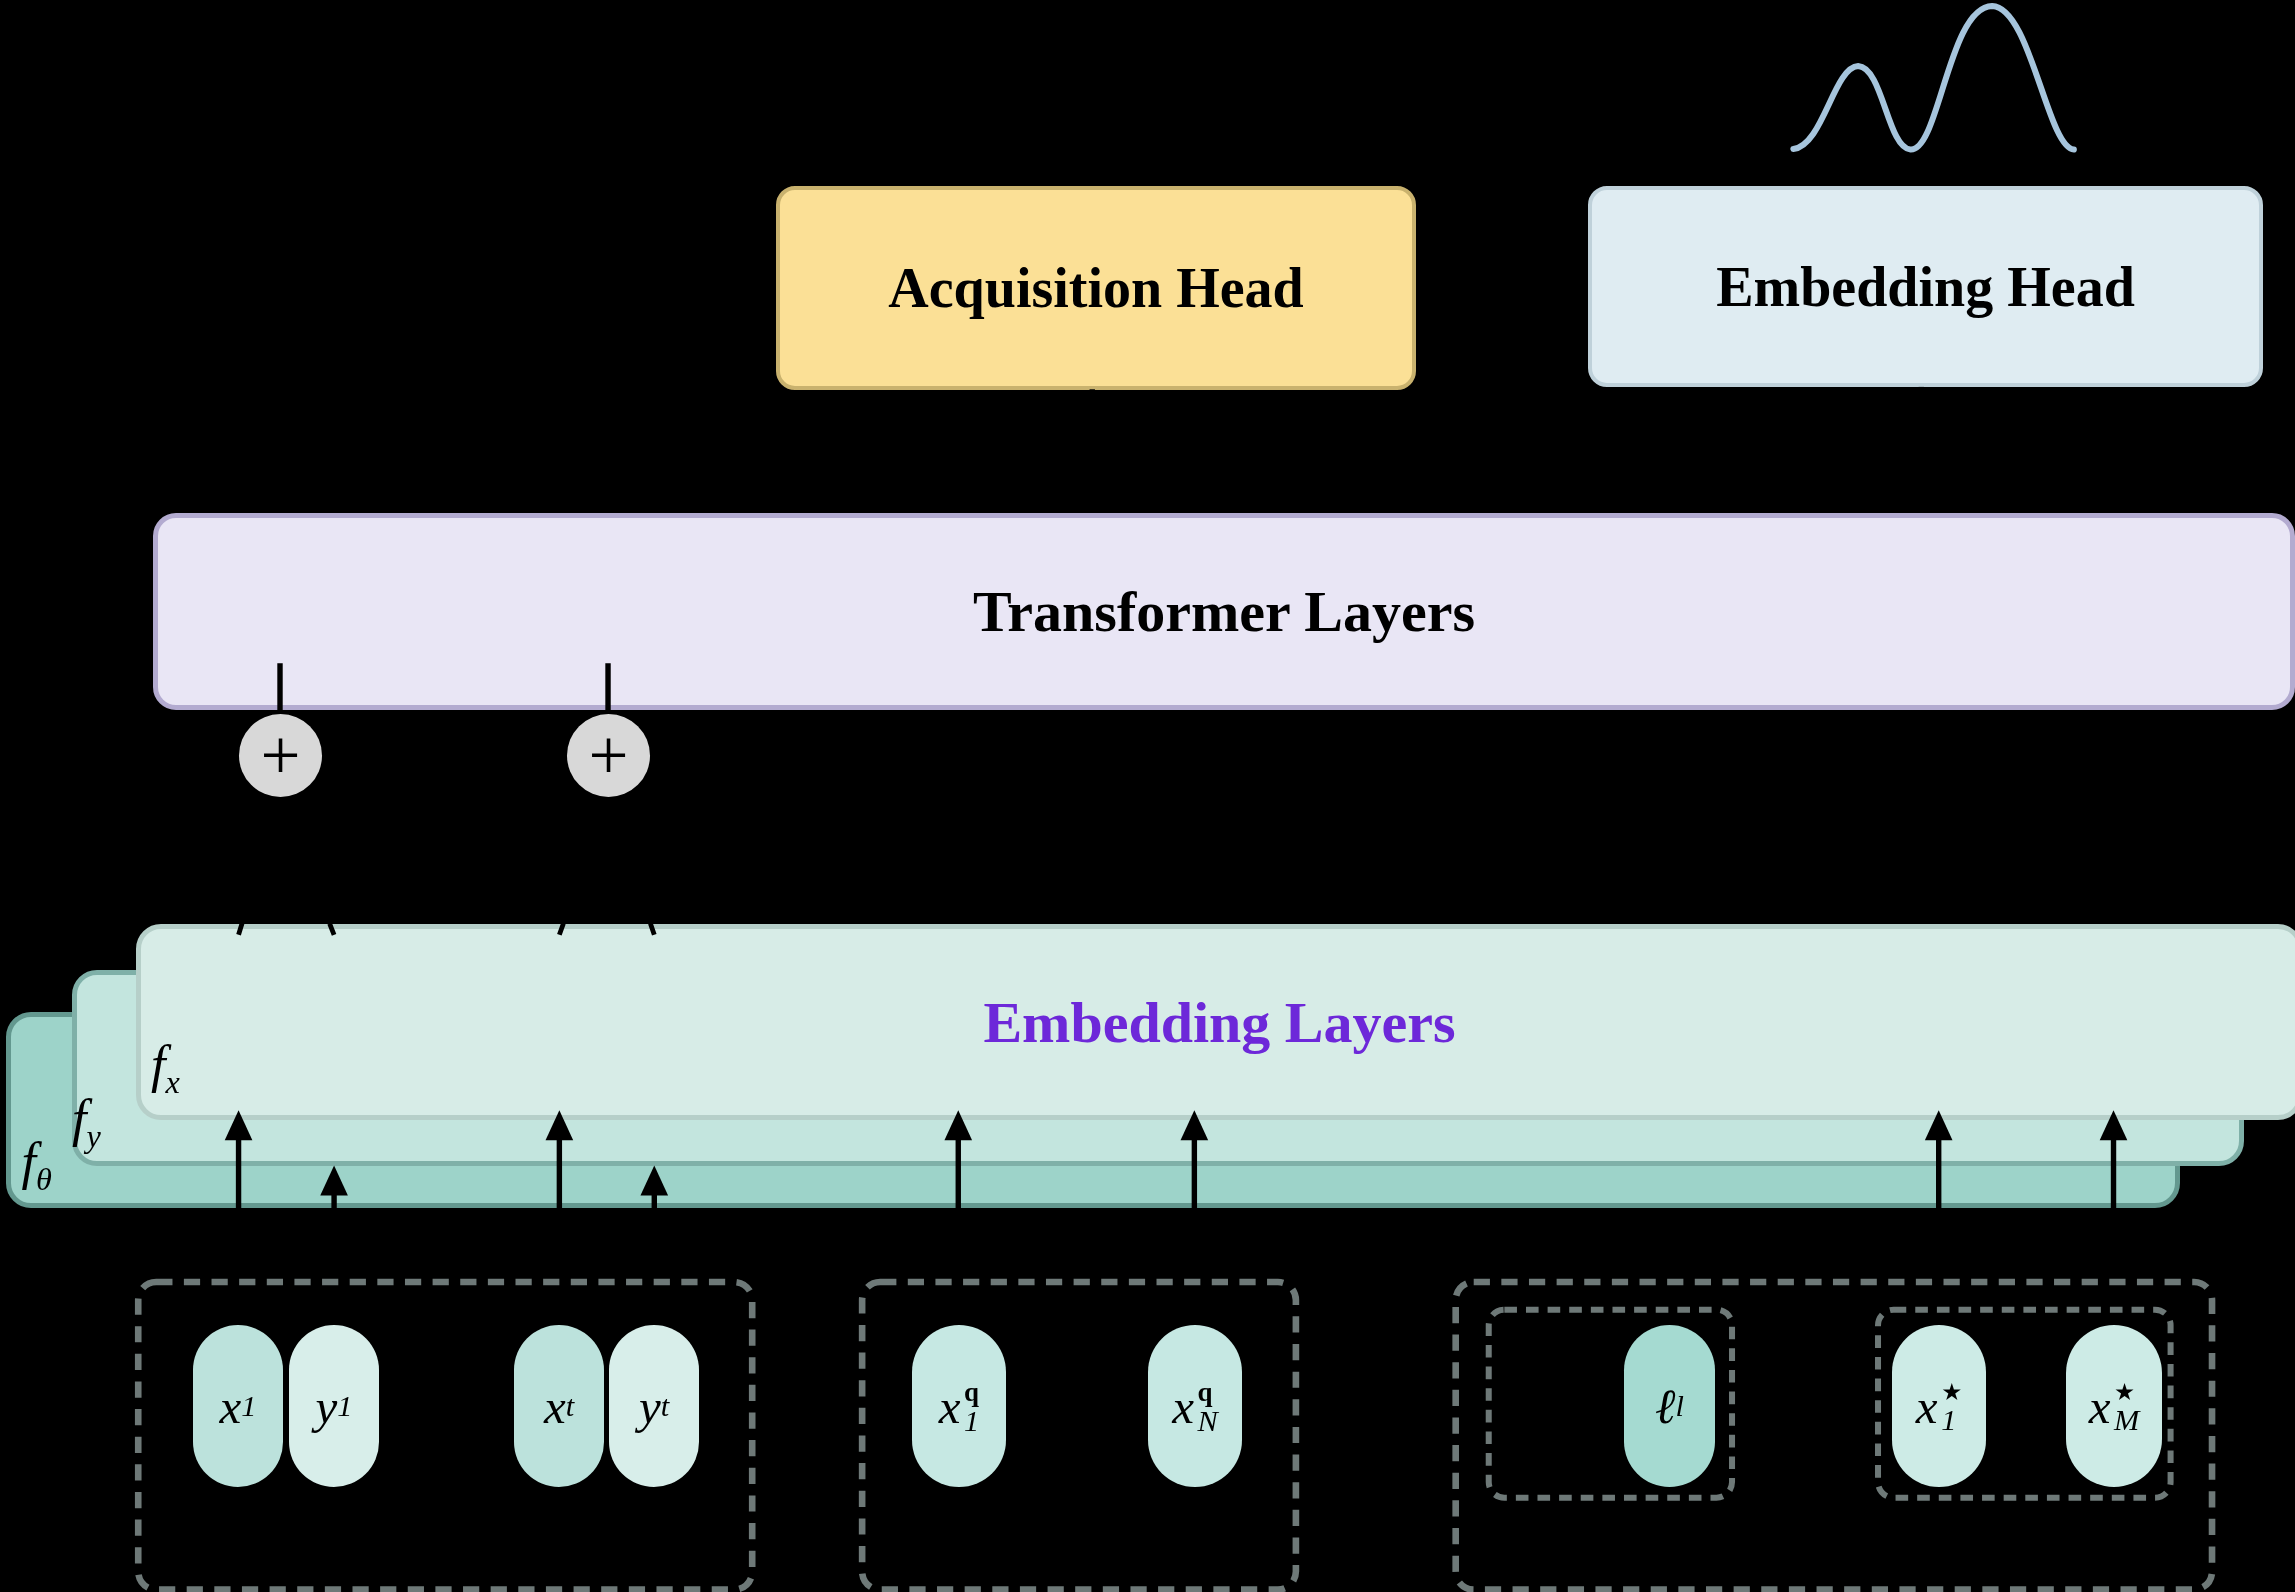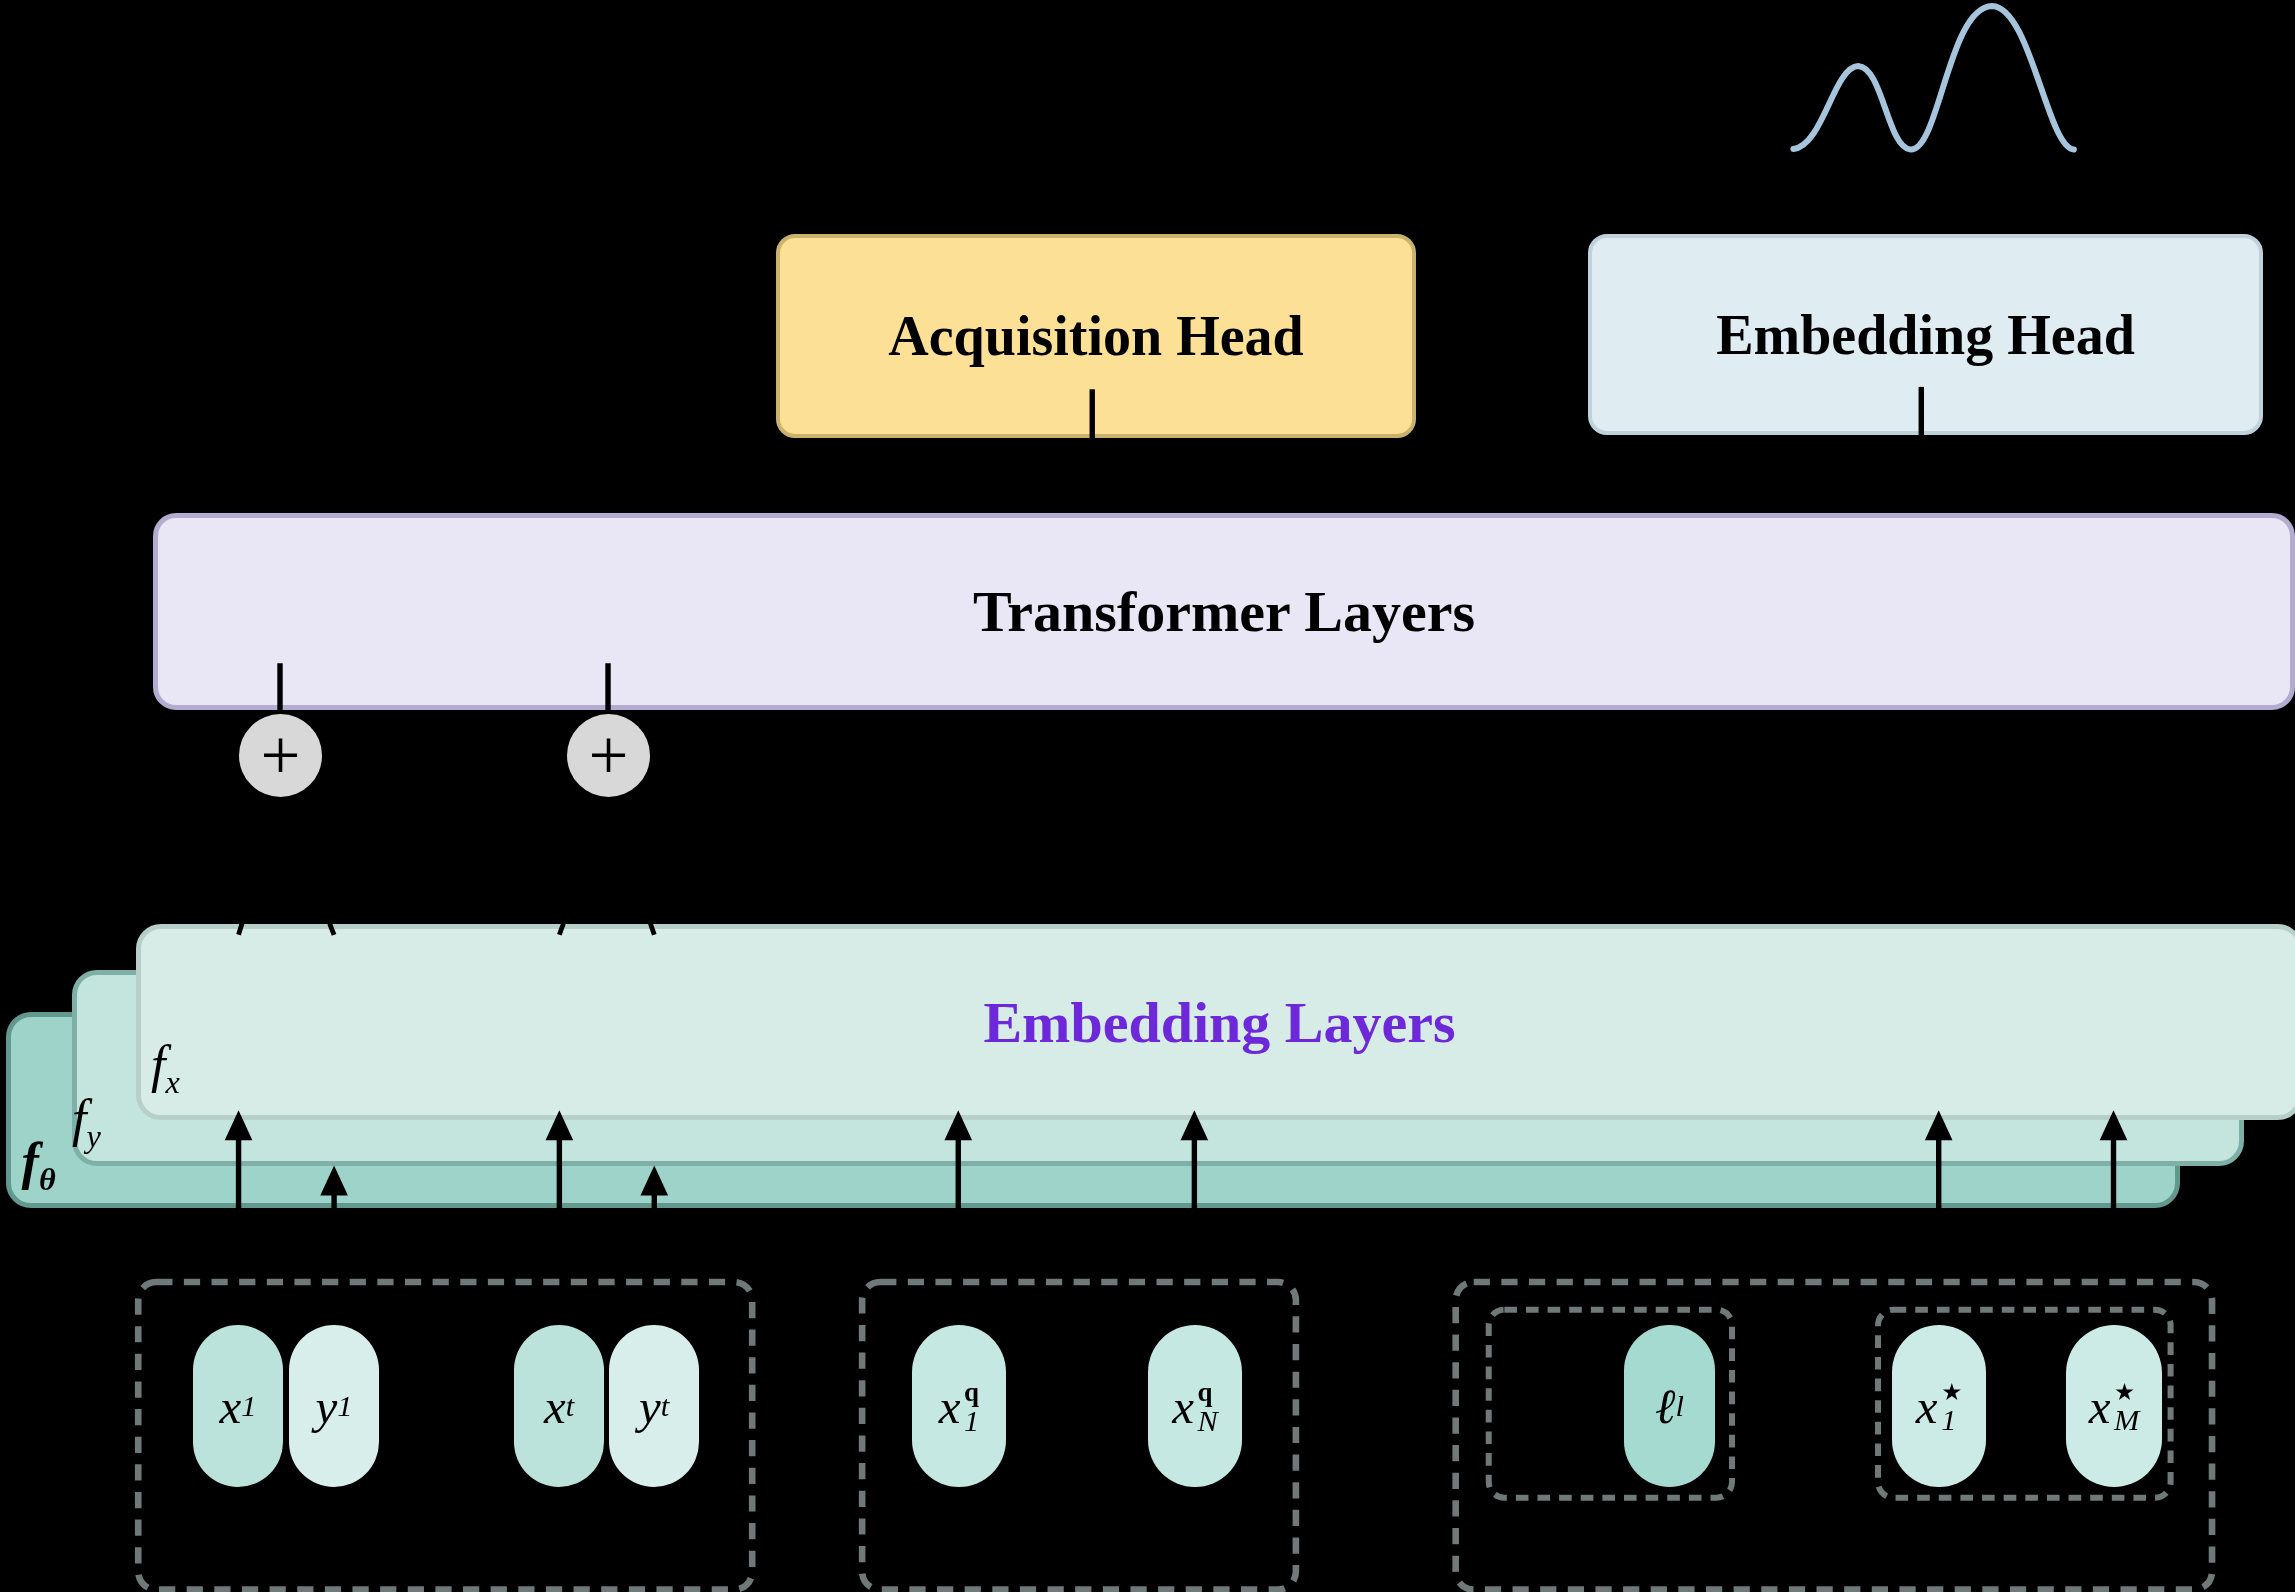--- a/index.html
+++ b/index.html
@@ -10,21 +10,20 @@
     position:relative; width:2295px; height:1592px;
     background:var(--bg); overflow:hidden;
     font-family:"Liberation Serif","DejaVu Serif",serif;
     color:var(--ink);
   }
   
   .headbox{
     position:absolute; display:flex; align-items:center; justify-content:center;
     border-radius:19px; font-weight:bold; font-size:56px; color:#000;
     box-shadow:-4.8px 6px 0 rgba(0,0,0,0.35);
-    margin-top:48px;
   }
   #acq-head{ left:776px; top:186px; width:632px; height:196px;
     background:var(--acq_fill); border:4.8px solid var(--acq_border); }
   #inf-head{ left:1588px; top:186px; width:667px; height:193px;
     background:var(--inf_fill); border:4.8px solid var(--inf_border); }
   
   #transformer{
     left:153px; top:474px; width:2132px; height:187px;
     background:var(--trans_fill); border:5.4px solid var(--trans_border);
     border-radius:23px; display:flex; align-items:center; justify-content:center;
@@ -47,21 +46,21 @@
   #f-y-box{ left:72px; top:970px; width:2162px; height:186px;
     background:var(--fy_fill); border:5.4px solid var(--fy_border);}
   #f-x-box{ left:136px; top:924px; width:2157px; height:186px;
     background:var(--fx_fill); border:5.4px solid var(--fx_border);
     display:flex; align-items:center; justify-content:center;}
   #embed-title{font-weight:bold; font-size:58px; color:#6d28d9;}
   .f-label{position:absolute; font-size:52px; font-style:italic; color:#000;}
   .f-label sub{font-size:0.62em; font-style:italic;}
   #f-x-label{left:151px; top:1035px;}
   #f-y-label{left:72px; top:1089px;}
-  #f-theta-label{left:21.6px; top:1132px;font-weight:bold;}
+  #f-theta-label{left:21.6px; top:1132px;}
   
   .pill{
     position:absolute; top:1325px; height:162px; border-radius:81px;
     display:flex; align-items:center; justify-content:center;
     font-size:49px; color:#000;
   }
   .pill .base{font-style:italic;}
   .pill sub.inline{font-size:0.62em; font-style:italic; vertical-align:-0.35em;}
   .supsub{display:inline-flex; flex-direction:column; align-items:flex-start;
     margin-left:3.6px; line-height:1; transform:translateY(2.4px);}

